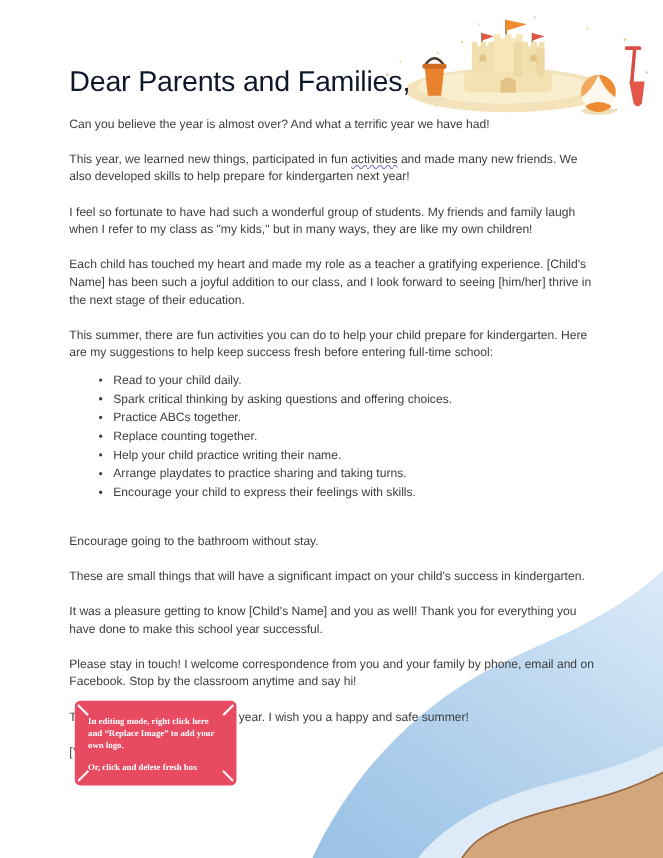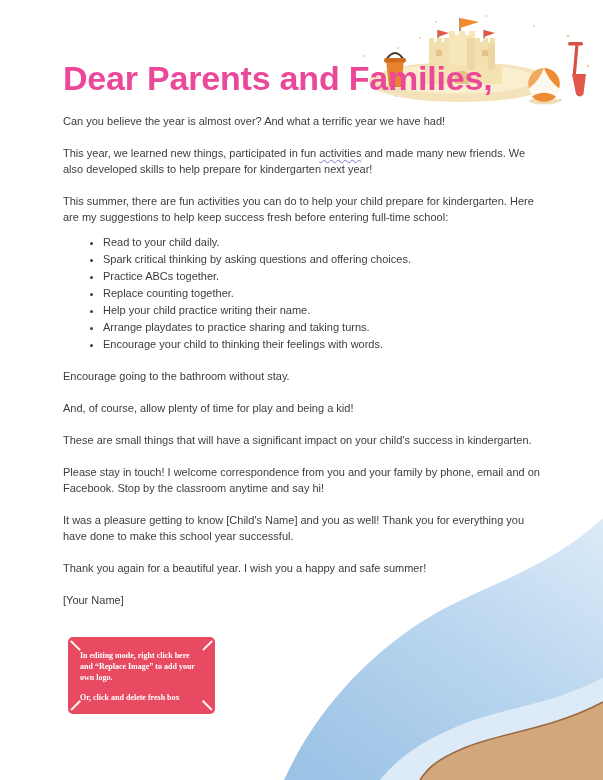--- a/index.html
+++ b/index.html
@@ -12,42 +12,42 @@
     font-family:"Liberation Sans", sans-serif;
     color:#3d3d3d;
   }
   .content{
     position:absolute;
     left:63px;right:63px;top:0;
     z-index:2;
   }
   h1.letter-title{
     margin:60px 0 13px 0;
-    font-size:34px;
-    font-weight:700;
+    font-size:26px;
+    font-weight:400;
     letter-spacing:-0.2px;
-    color:#ec4899;
+    color:#0f172a;
     line-height:1.1;
   }
   .body-text p{
     margin:16px 0 9px 0;
     font-size:11px;
     line-height:16px;
     color:#3d3d3d;
   }
   .squiggle{
     text-decoration:underline;
     text-decoration-style:wavy;
     text-decoration-color:#7b7bc8;
     text-decoration-thickness:1px;
     text-underline-offset:2px;
     text-align:center;
   }
   ul.suggestions{
-    margin:0 0 16px 0;
+    margin:0 0 28px 0;
     padding:0 0 0 40px;
     list-style:disc;
   }
   ul.suggestions li{
     font-size:11px;
     line-height:16px;
     margin:0 0 1px 0;
     color:#3d3d3d;
   }
   
@@ -195,43 +195,44 @@
   </svg>
 
   <div class="content">
     <h1 class="letter-title">Dear Parents and Families,</h1>
 
     <div class="body-text">
       <p>Can you believe the year is almost over? And what a terrific year we have had!</p>
 
       <p><span>This year, we learned new things, participated in fun </span><span class="squiggle">activities</span><span> and made many new friends. We also developed skills to help prepare for kindergarten next year!</span></p>
 
-
+      <p>I feel so fortunate to have had such a wonderful group of students. My friends and family laugh when I refer to my class as "my kids," but in many ways, they are like my own children!</p>
+
+      <p>Each child has touched my heart and made my role as a teacher a gratifying experience. [Child's Name] has been such a joyful addition to our class, and I look forward to seeing [him/her] thrive in the next stage of their education.</p>
 
       <p>This summer, there are fun activities you can do to help your child prepare for kindergarten. Here are my suggestions to help keep success fresh before entering full-time school:</p>
 
       <ul class="suggestions">
         <li>Read to your child daily.</li>
         <li>Spark critical thinking by asking questions and offering choices.</li>
         <li>Practice ABCs together.</li>
         <li>Replace counting together.</li>
         <li>Help your child practice writing their name.</li>
         <li>Arrange playdates to practice sharing and taking turns.</li>
-        <li>Encourage your child to thinking their feelings with words.</li>
+        <li>Encourage your child to express their feelings with skills.</li>
       </ul>
 
       <p>Encourage going to the bathroom without stay.</p>
 
-      <p>And, of course, allow plenty of time for play and being a kid!</p>
 
       <p>These are small things that will have a significant impact on your child's success in kindergarten.</p>
 
+      <p>It was a pleasure getting to know [Child's Name] and you as well! Thank you for everything you have done to make this school year successful.</p>
+
       <p>Please stay in touch! I welcome correspondence from you and your family by phone, email and on Facebook. Stop by the classroom anytime and say hi!</p>
-
-      <p>It was a pleasure getting to know [Child's Name] and you as well! Thank you for everything you have done to make this school year successful.</p>
 
       <p>Thank you again for a beautiful year. I wish you a happy and safe summer!</p>
 
 
       <p>[Your Name]</p>
     </div>
   </div>
 
   <div class="logo-box">
     <span class="corner-mark tl"></span>

